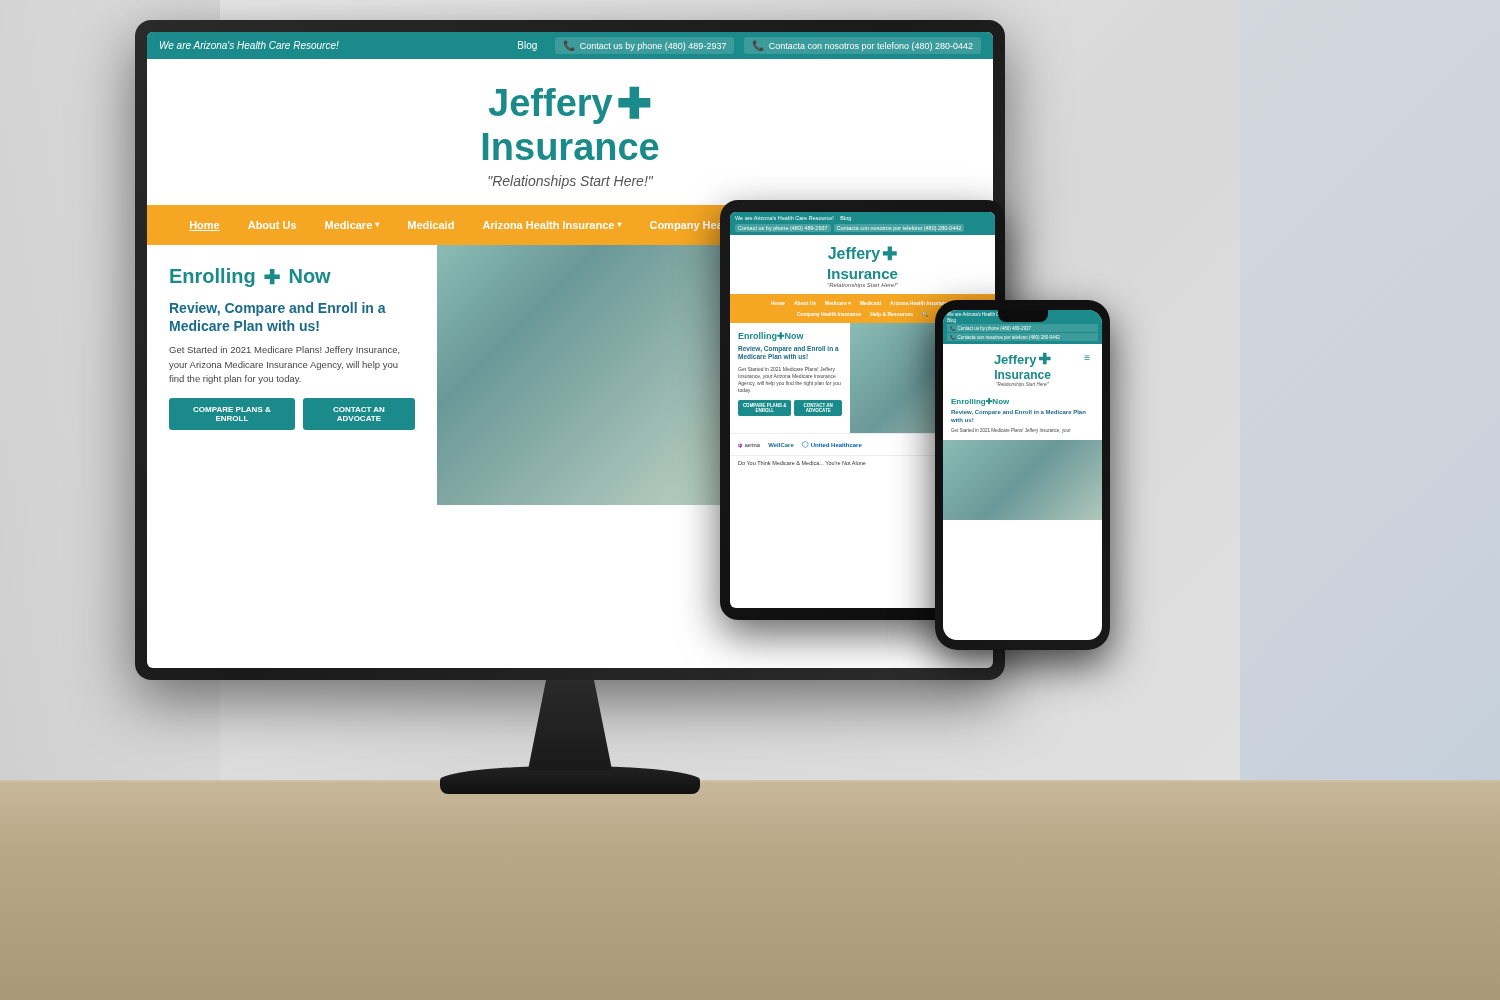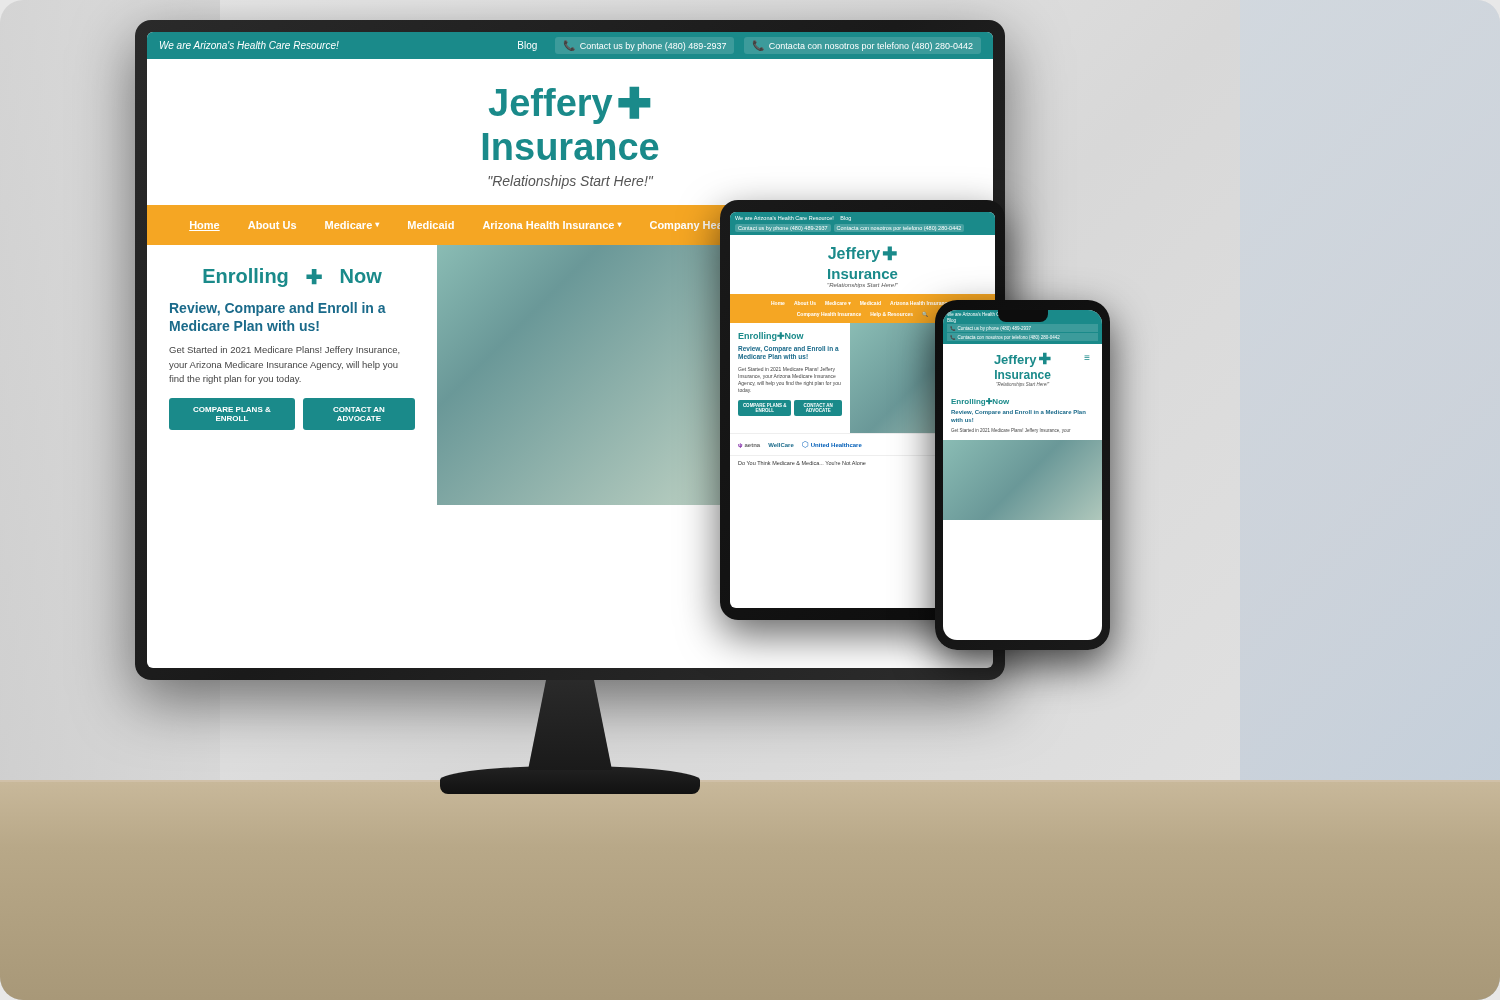--- a/index.html
+++ b/index.html
@@ -13,21 +13,20 @@
       align-items: center;
       justify-content: center;
     }
 
     .scene {
       width: 1500px;
       height: 1000px;
       position: relative;
       background: linear-gradient(135deg, #f0f0f0 0%, #d8d8d8 50%, #e5e5e5 100%);
       overflow: hidden;
-      border-radius: 23px;
     }
 
     
     .bg-left {
       position: absolute;
       left: 0; top: 0;
       width: 220px; height: 100%;
       background: linear-gradient(to right, #c8c8c8, #d5d5d5);
       opacity: 0.7;
     }
@@ -168,21 +167,21 @@
       width: 290px;
       background: rgba(255,255,255,0.95);
       padding: 20px 22px;
       z-index: 2;
     }
     .enrolling-logo {
       font-size: 20px;
       font-weight: 900;
       color: #1a8a8a;
       margin-bottom: 10px;
-      display: flex; align-items: center; gap: 17px; justify-content: center;
+      display: flex; align-items: center; gap: 8px;
     }
     .hero-headline {
       font-size: 14px;
       font-weight: 800;
       color: #1a6a8a;
       line-height: 1.3;
       margin-bottom: 8px;
     }
     .hero-body {
       font-size: 9.5px;

